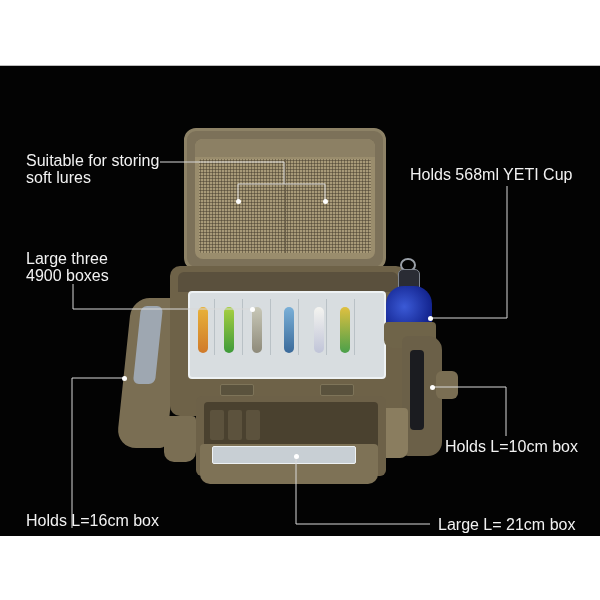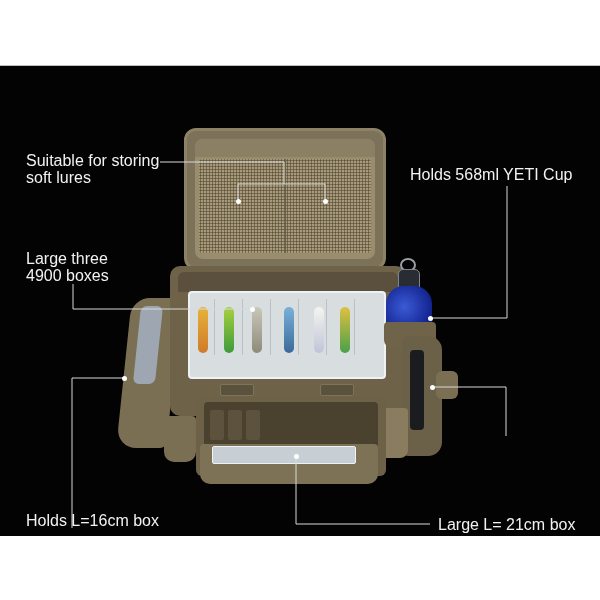--- a/index.html
+++ b/index.html
@@ -136,15 +136,16 @@
 
   <div class="label" style="left:26px;top:86px">
     <div>Suitable for storing</div>
     <div>soft lures</div>
   </div>
   <div class="label" style="left:26px;top:184px">
     <div>Large three</div>
     <div>4900 boxes</div>
   </div>
   <div class="label" style="left:410px;top:100px">Holds 568ml YETI Cup</div>
+  <div class="label" style="left:445px;top:372px">Holds L=10cm box</div>
   <div class="label" style="left:26px;top:446px">Holds L=16cm box</div>
   <div class="label" style="left:438px;top:450px">Large L= 21cm box</div>
 </div>
 
 </body></html>

